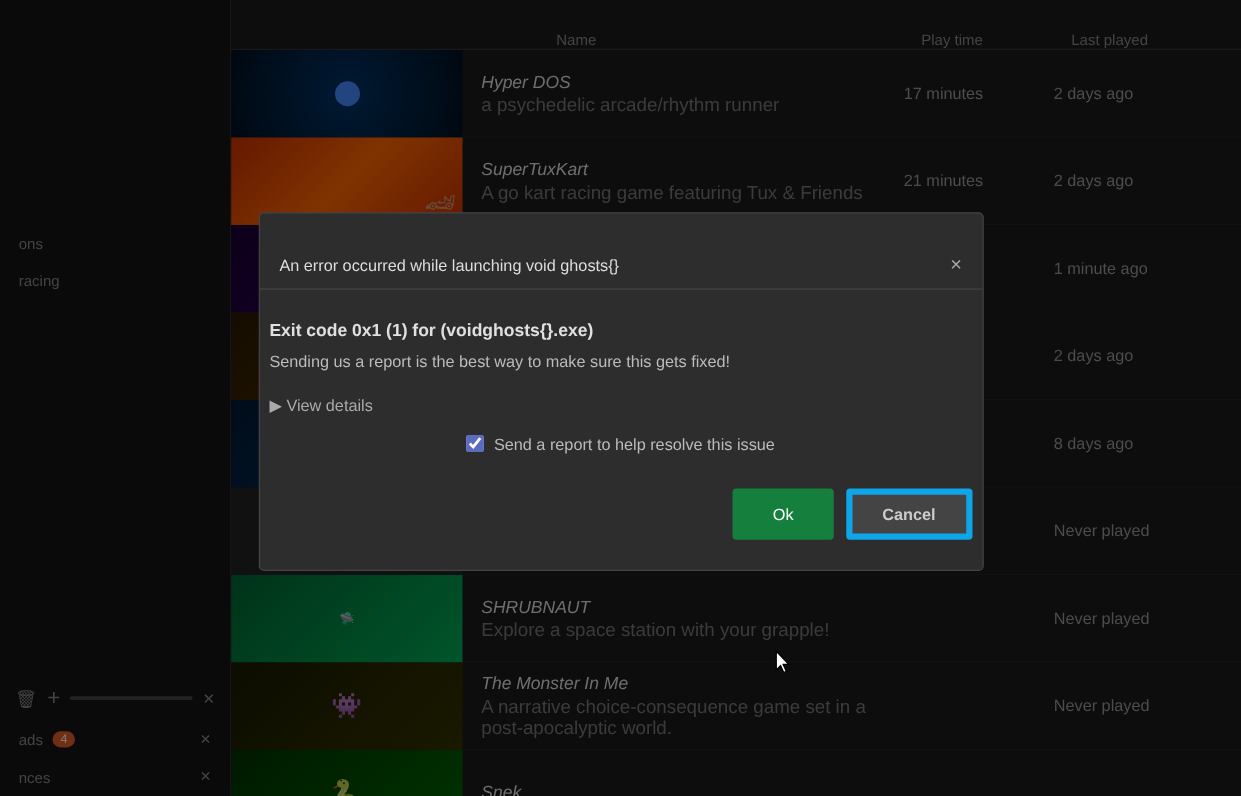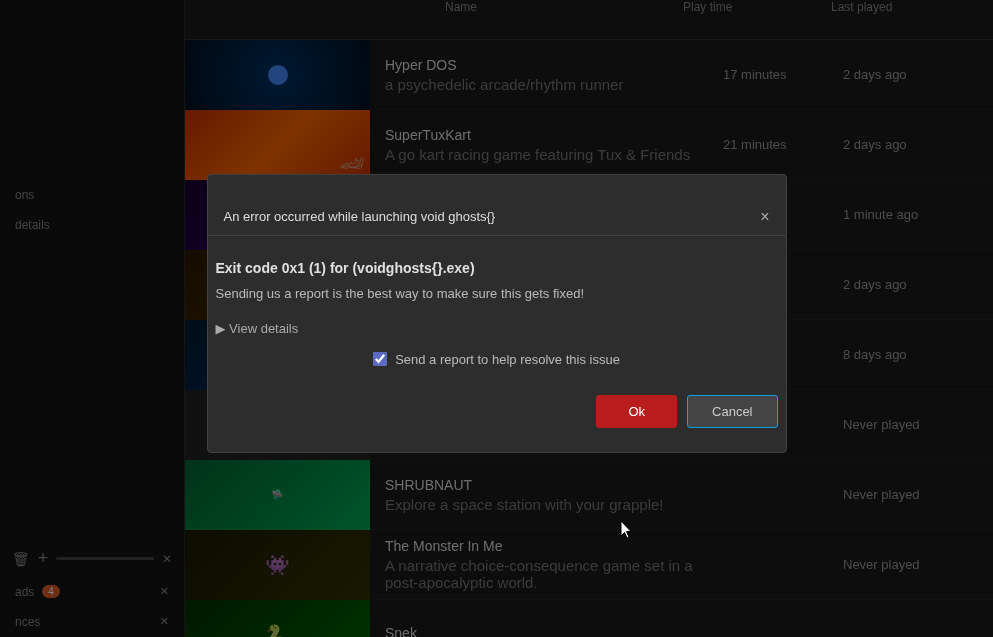--- a/index.html
+++ b/index.html
@@ -8,27 +8,26 @@
       height: 637px;
       background: #1a1a1a;
       font-family: 'Segoe UI', Arial, sans-serif;
       color: #ccc;
       overflow: hidden;
       position: relative;
     }
 
     .header-row {
       display: flex;
-      align-items: flex-start;
-      padding: 0 32px 0 260px;
+      align-items: flex-end;
+      padding: 0 6px 0 260px;
       height: 40px;
       border-bottom: 1px solid #333;
       color: #888;
       font-size: 12px;
-      gap: 28px;
     }
     .col-name { flex: 1; }
     .col-playtime { width: 120px; text-align: left; }
     .col-lastplayed { width: 130px; text-align: left; }
 
     .game-row {
       display: flex;
       align-items: center;
       padding: 0 20px 0 0;
       height: 70px;
@@ -55,21 +54,21 @@
     .thumb-shrubnaut {
       background: linear-gradient(135deg, #006633, #00aa55);
     }
     .thumb-dot {
       width: 20px; height: 20px;
       background: #4488ff;
       border-radius: 50%;
     }
 
     .game-info { flex: 1; }
-    .game-title { color: #ddd; font-size: 14px; font-weight: 500; margin-bottom: 3px; }
+    .game-title { color: #ddd; font-size: 14px; font-weight: 500; margin-bottom: 3px; font-style: italic; }
     .game-desc { color: #777; font-size: 15px; }
 
     .col-pt { width: 120px; color: #999; font-size: 13px; }
     .col-lp { width: 130px; color: #999; font-size: 13px; }
 
     
     .sidebar {
       position: absolute;
       top: 0; left: 0;
       width: 185px;
@@ -189,49 +188,50 @@
       width: 14px;
       height: 14px;
     }
     .dialog-actions {
       display: flex;
       justify-content: flex-end;
       gap: 10px;
       padding: 4px 0;
     }
     .btn-ok {
-      background: #b91c1c;
+      background: #15803d;
       color: #fff;
       border: none;
       padding: 8px 32px;
       border-radius: 3px;
       font-size: 13px;
       cursor: pointer;
       font-weight: 500;
     }
     .btn-cancel {
       background: #444;
       color: #ccc;
-      border: 1px solid #0ea5e9;
+      border: 5px solid #0ea5e9;
       padding: 8px 24px;
       border-radius: 3px;
       font-size: 13px;
       cursor: pointer;
+      font-weight: bold;
     }
   </style>
 </head>
 <body>
 
 <div class="sidebar">
   <div style="height:180px;"></div>
   <div class="sidebar-item">
     <span>ons</span>
   </div>
   <div class="sidebar-item">
-    <span>details</span>
+    <span>racing</span>
   </div>
   <div class="sidebar-bottom">
     <div class="sidebar-controls">
       <span style="color:#888;font-size:14px;">🗑</span>
       <span style="color:#888;font-size:18px;">+</span>
       <span style="flex:1;height:3px;background:#444;border-radius:2px;"></span>
       <span style="color:#888;font-size:12px;">✕</span>
     </div>
     <div class="sidebar-item">
       <span>ads</span>

